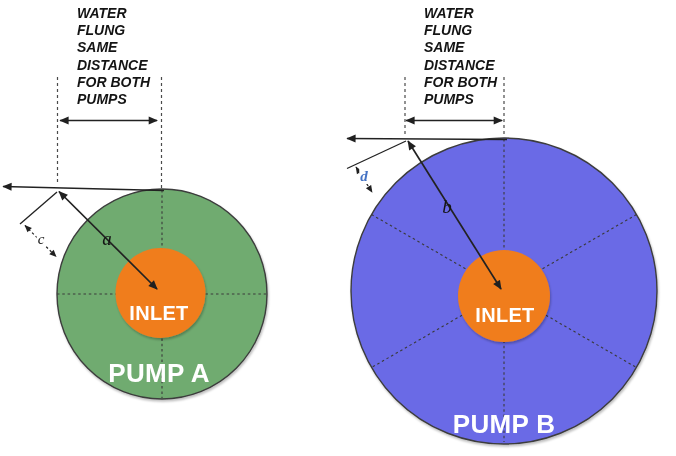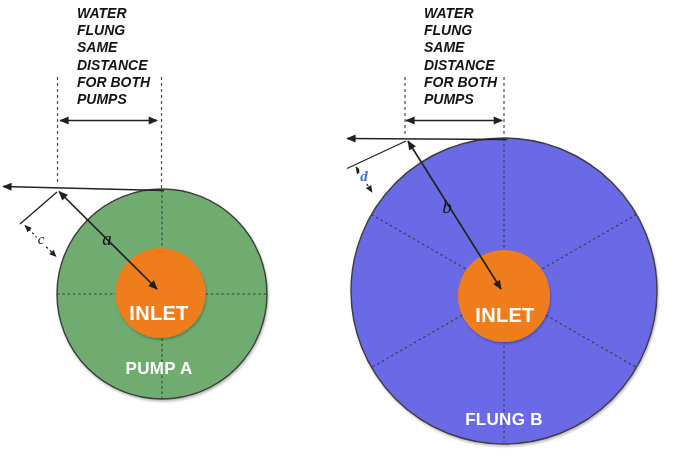--- a/index.html
+++ b/index.html
@@ -17,21 +17,21 @@
 
   .caption{
     position:absolute;
     font-family:"Liberation Sans", sans-serif;
     font-weight:bold;font-style:italic;
     font-size:14px;line-height:17.2px;
     color:#141414;letter-spacing:0px;
   }
   .pump-name{
     font-family:"Liberation Sans", sans-serif;
-    font-weight:bold;font-size:17px;color:#ffffff;
+    font-weight:bold;font-size:26px;color:#ffffff;
     letter-spacing:0.3px;
   }
   .inlet-name{
     font-family:"Liberation Sans", sans-serif;
     font-weight:bold;font-size:20px;color:#ffffff;
     letter-spacing:0.3px;
   }
   .var-label{
     font-family:"Liberation Serif", serif;
     font-style:italic;font-size:19px;color:#141414;
@@ -120,15 +120,15 @@
   </div>
 
   <div class="lbl center var-label" style="left:107px;top:229px;">a</div>
   <div class="lbl center var-small" style="left:41px;top:232px;">c</div>
   <div class="lbl center inlet-name" style="left:159px;top:303px;">INLET</div>
   <div class="lbl center pump-name" style="left:159px;top:360px;">PUMP A</div>
 
   <div class="lbl center var-label" style="left:447px;top:197px;">b</div>
   <div class="lbl center var-small blue" style="left:364px;top:169px;">d</div>
   <div class="lbl center inlet-name" style="left:505px;top:305px;">INLET</div>
-  <div class="lbl center pump-name" style="left:504px;top:411px;">FLUNG B</div>
+  <div class="lbl center pump-name" style="left:504px;top:411px;">PUMP B</div>
 
 </div>
 
 </body></html>

